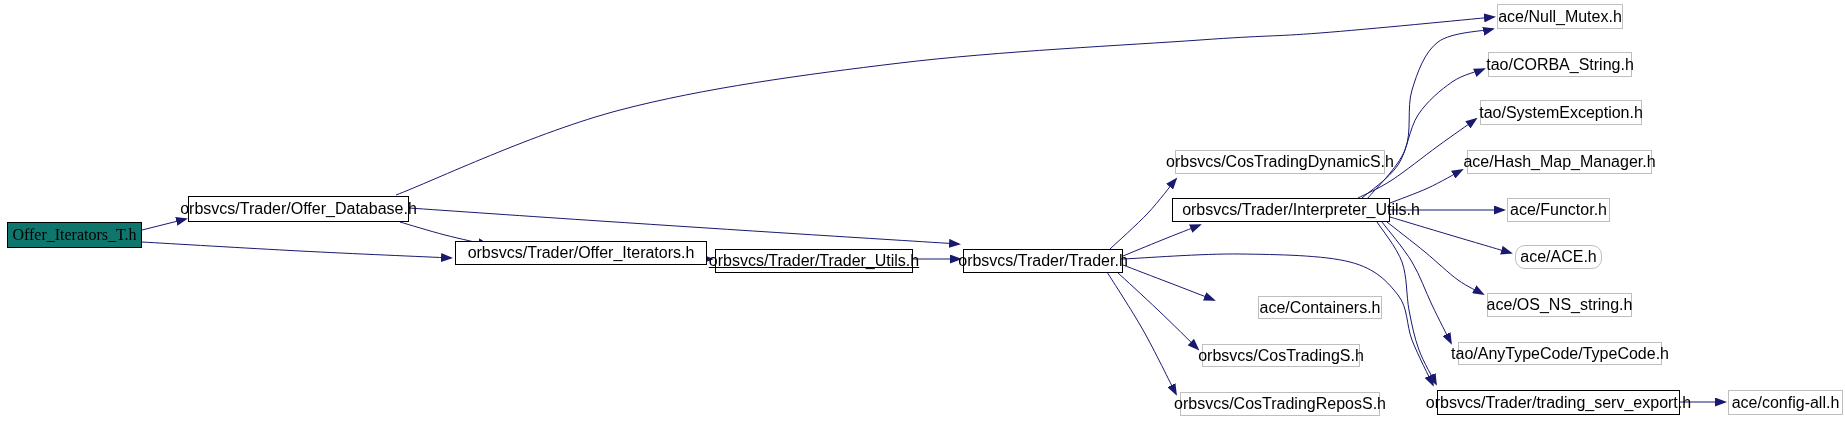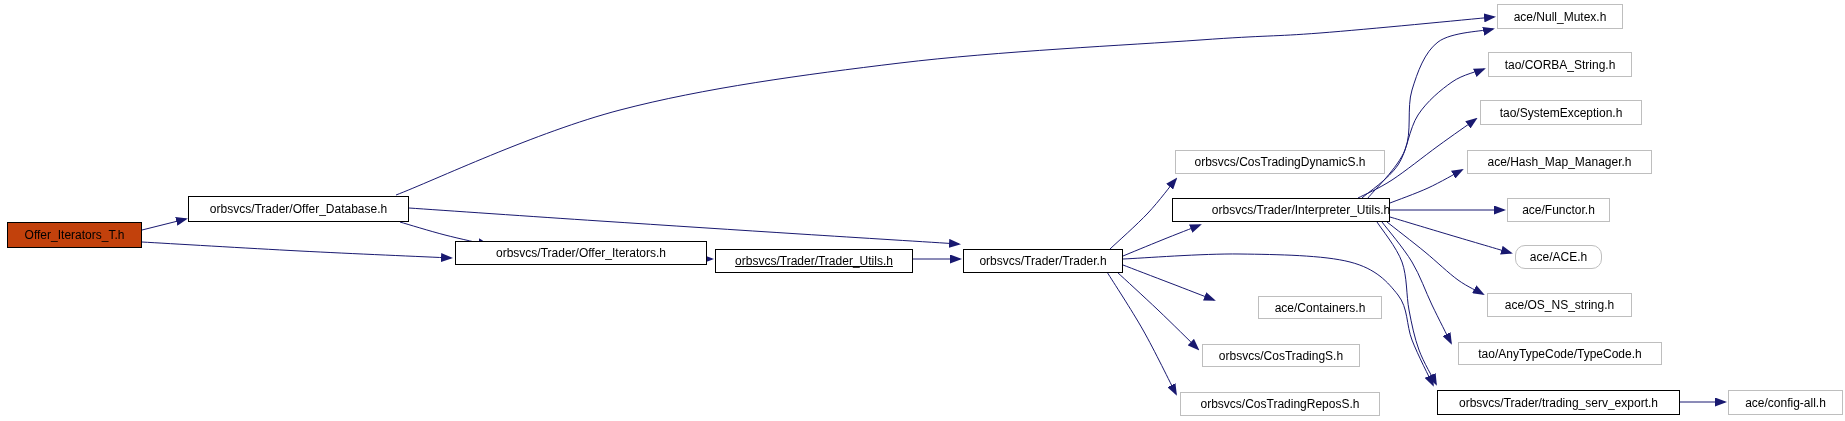--- a/index.html
+++ b/index.html
@@ -16,34 +16,35 @@
     left: 0; top: 0;
     width: 1845px;
     height: 421px;
   }
   .graph-node {
     position: absolute;
     box-sizing: border-box;
     background: #ffffff;
     border: 1px solid #bebebe;
     color: #000000;
-    font-size: 12px;
+    font-size: 16px;
     text-align: center;
     white-space: nowrap;
     display: flex;
     align-items: center;
     justify-content: center;
     padding: 0 4px;
     cursor: pointer;
   }
   .graph-node.main { border-color: #000000; }
   .graph-node.root {
-    background: #c2410c;
+    background: #0f766e;
     border-color: #000000;
     cursor: default;
+    font-family: Liberation Serif, serif;
   }
   .edge-path {
     fill: none;
     stroke-width: 1px;
   }
 </style>
 </head>
 <body>
 
 <div id="graph-canvas">

